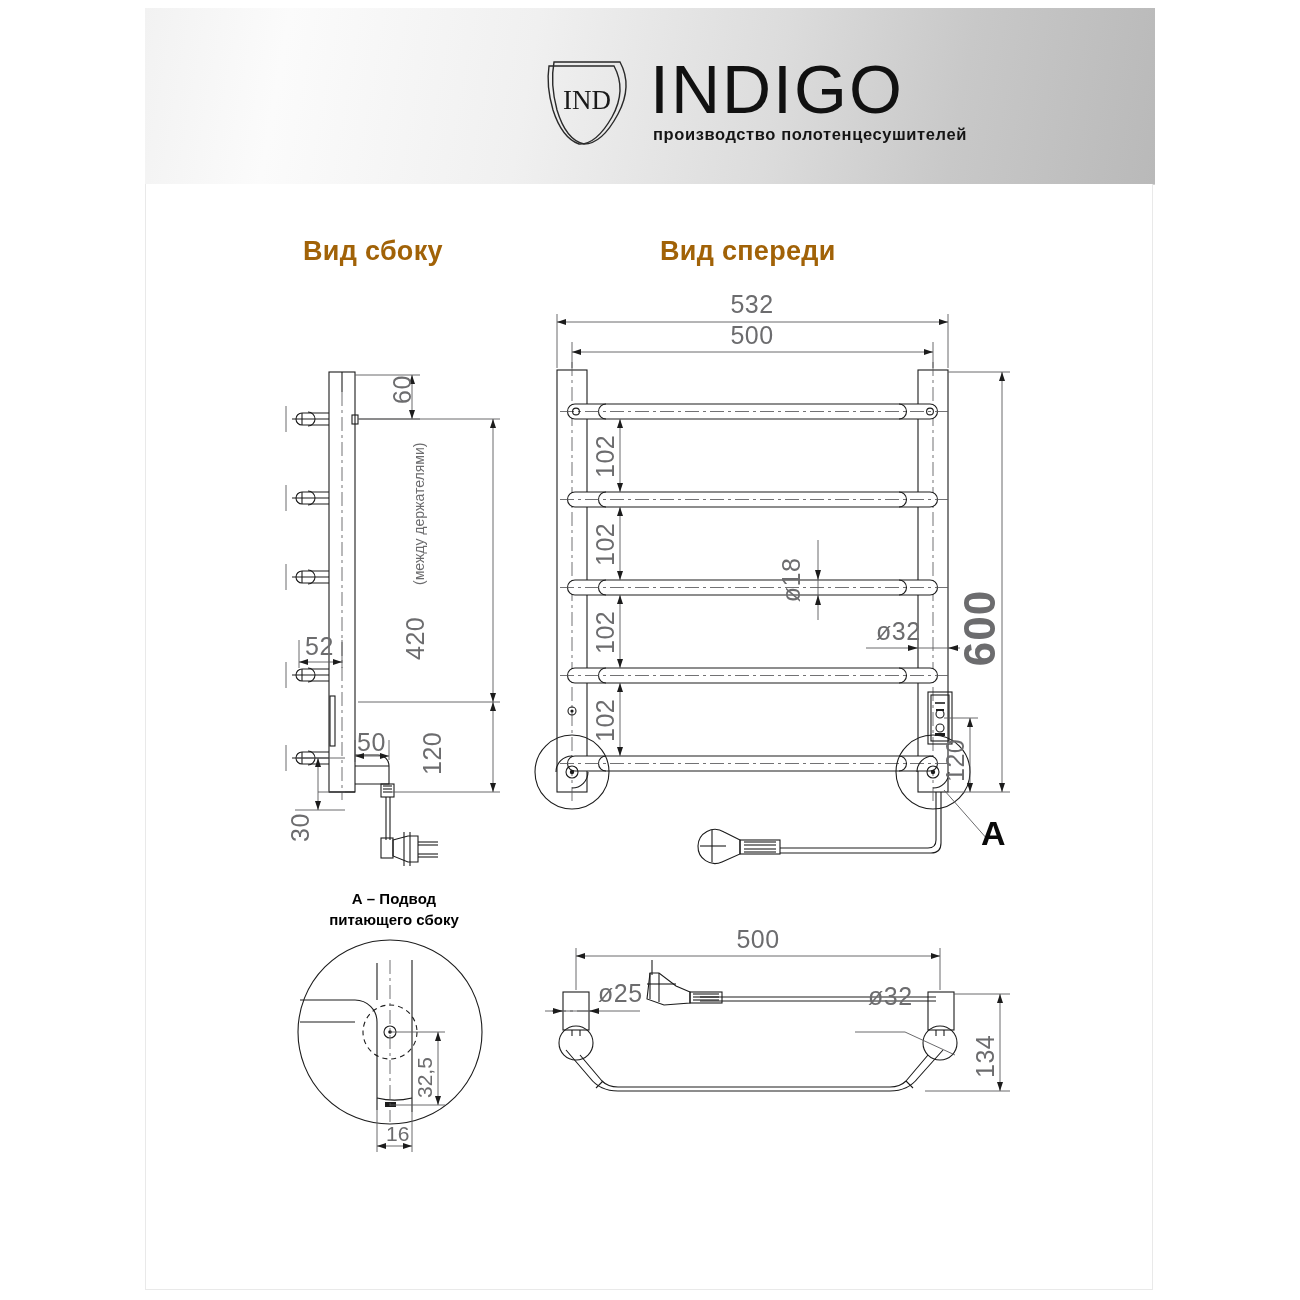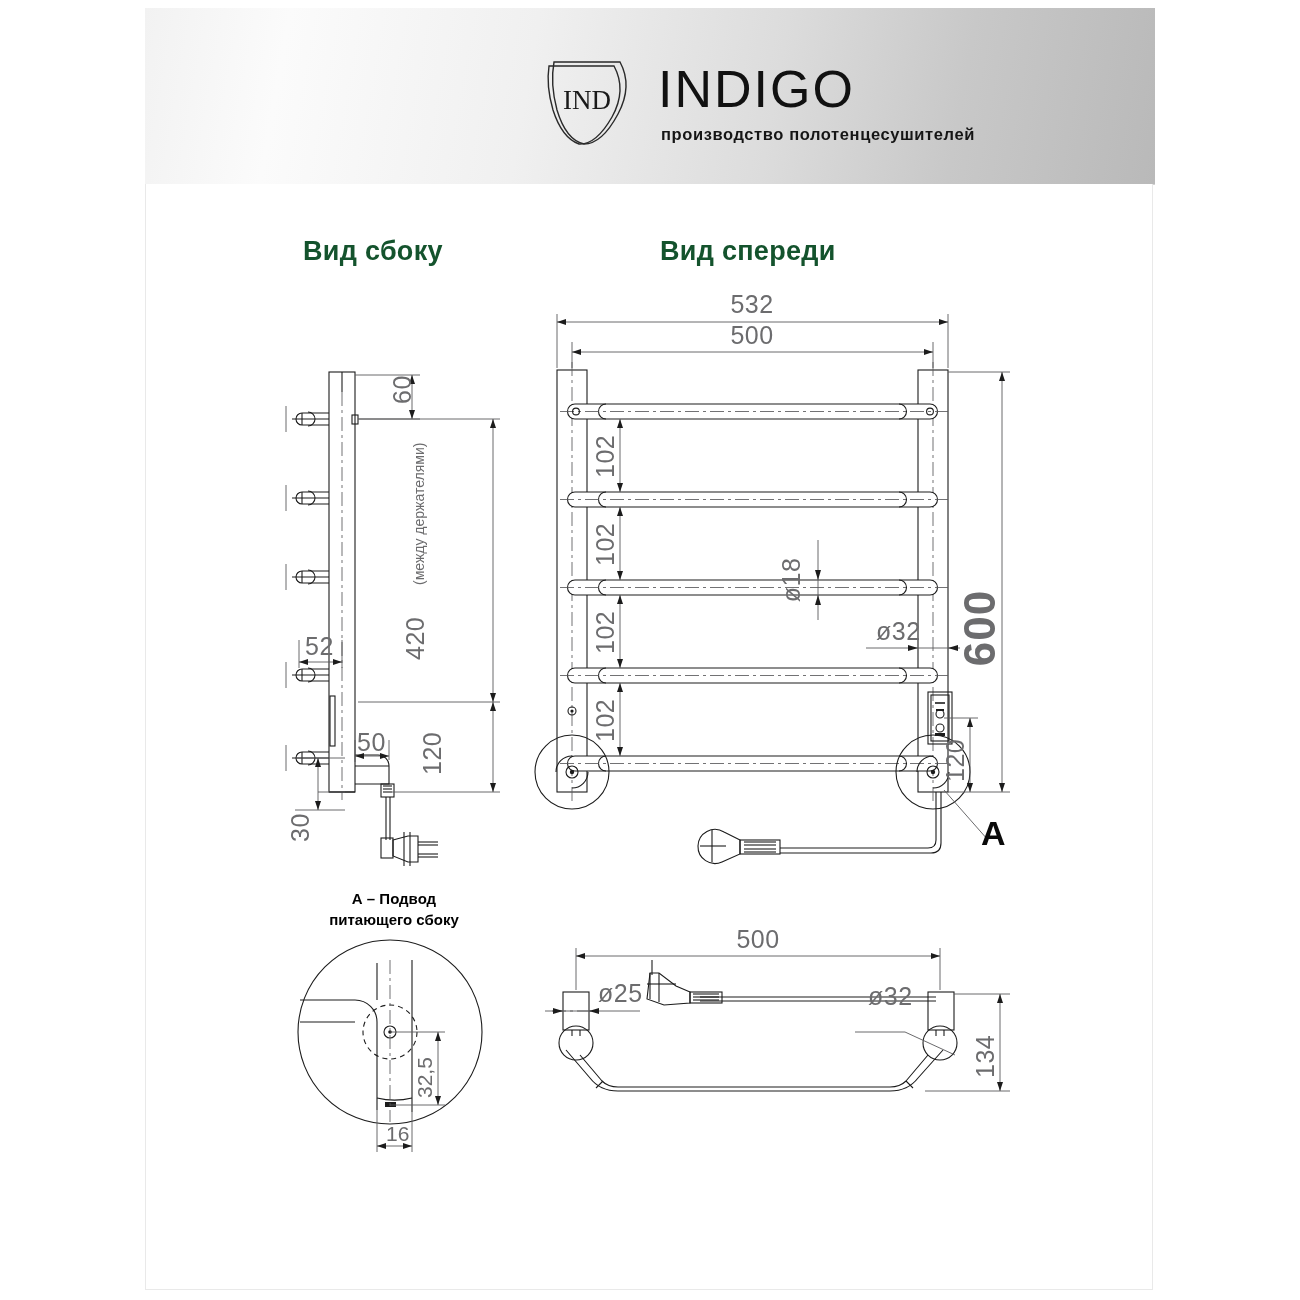--- a/index.html
+++ b/index.html
@@ -13,47 +13,47 @@
   #page{position:relative;width:1300px;height:1300px;}
 
   
   .header-band{
     position:absolute;left:145px;top:8px;width:1010px;height:176px;
     background:linear-gradient(100deg,#f2f2f2 0%,#fbfbfb 14%,#f0f0f0 38%,#dcdcdc 62%,#c8c8c8 80%,#b9b9b9 100%);
     border-bottom:1px solid #d2d2d2;
   }
   .logo-wrap{
     position:absolute;left:395px;top:44px;
-    display:flex;align-items:center;gap:22px;
+    display:flex;align-items:center;gap:14px;
   }
   .logo-mark{width:96px;height:96px;position:relative;}
   .logo-text-block{display:flex;flex-direction:column;align-items:flex-start;}
   .logo-word{
     font-family:"Liberation Sans", sans-serif;
-    font-size:52px;line-height:64px;letter-spacing:2px;
+    font-size:68px;line-height:64px;letter-spacing:2px;
     color:#111;font-weight:400;
   }
   .logo-sub{
     font-family:"Liberation Sans", sans-serif;
     font-size:16.5px;letter-spacing:0.6px;color:#151515;
     margin-top:4px;margin-left:3px;font-weight:bold;
   }
 
   
   .sheet{
     position:absolute;left:145px;top:184px;width:1008px;height:1106px;
     border:1px solid #e9e9e9;border-top:none;background:#fff;
     box-sizing:border-box;
   }
 
   
   .view-title{
     position:absolute;
     font-family:"Liberation Sans", sans-serif;
-    font-weight:bold;color:#14532d;
+    font-weight:bold;color:#a16207;
     font-size:27px;letter-spacing:0.3px;white-space:nowrap;
   }
   #title-side{left:303px;top:236px;}
   #title-front{left:660px;top:236px;}
 
   .detail-title{
     position:absolute;left:299px;top:888px;width:190px;
     text-align:center;color:#000;font-weight:bold;font-size:15px;line-height:21px;
     font-family:"Liberation Sans", sans-serif;
   }

